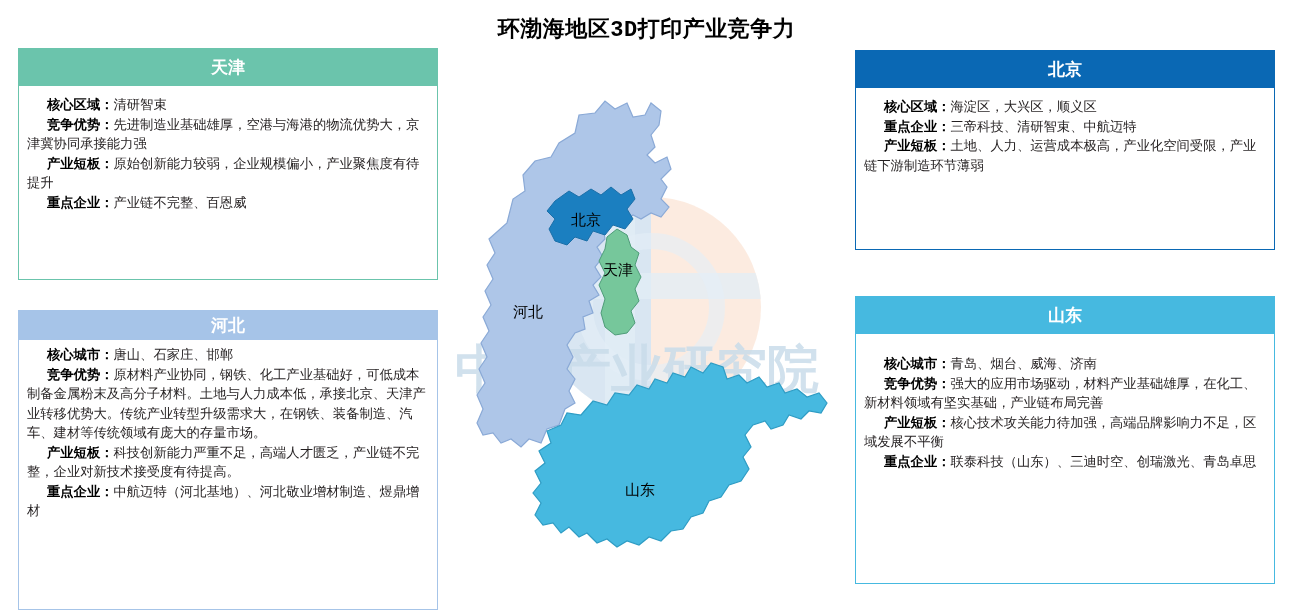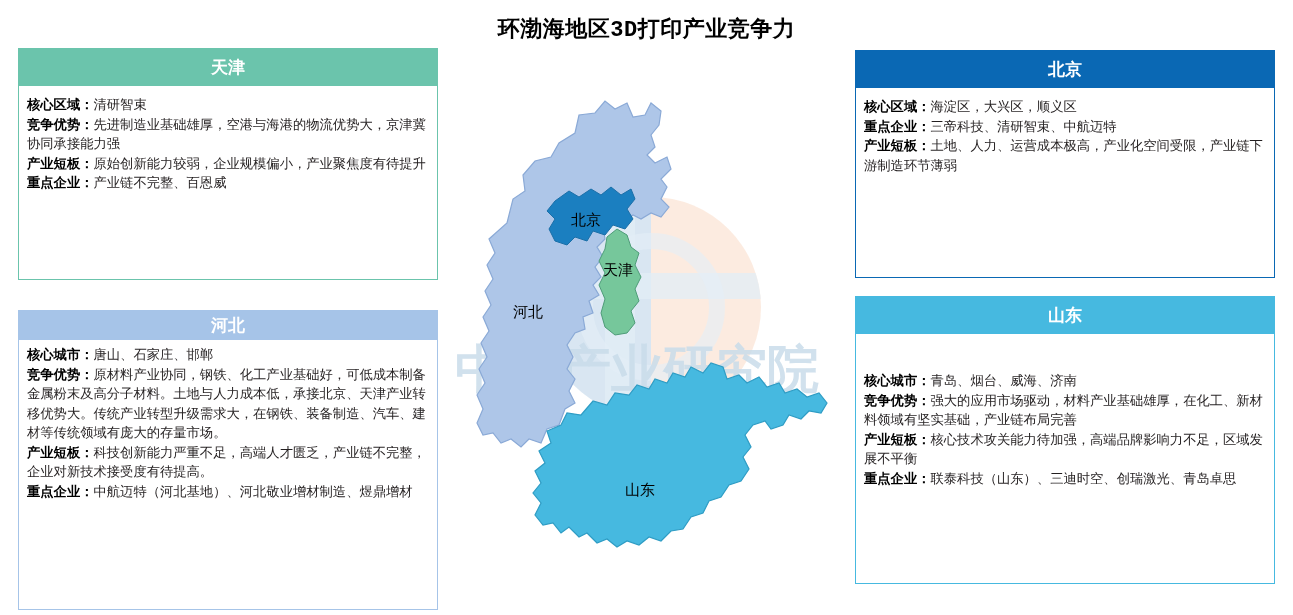--- a/index.html
+++ b/index.html
@@ -39,38 +39,38 @@
     border-width:0 1px 1px 1px;
     background:#ffffff;
     padding:9px 8px 6px 8px;
     font-size:13.3px;
     line-height:19.5px;
     color:#231f20;
     font-family:"DejaVu Serif","Liberation Serif",serif;
     overflow:hidden;
   }
   .row{margin:0;text-indent:0;}
-  .lbl{font-weight:bold;color:#000;}
+  .lbl{font-weight:bold;color:#000;margin-left:20px;}
 
   
   #panel-tianjin{left:18px;top:48px;width:420px;}
   #panel-tianjin .panel-header{height:38px;background:#6BC4AC;}
   #panel-tianjin .panel-body{height:194px;border-color:#6BC4AC;}
 
   #panel-hebei{left:18px;top:310px;width:420px;}
   #panel-hebei .panel-header{height:30px;background:#A6C4E8;}
   #panel-hebei .panel-body{height:270px;border-color:#A6C4E8;padding-top:5px;}
 
   #panel-beijing{left:855px;top:50px;width:420px;}
   #panel-beijing .panel-header{height:38px;background:#0A68B4;}
-  #panel-beijing .panel-body{height:190px;border-color:#0A68B4;}
+  #panel-beijing .panel-body{height:162px;border-color:#0A68B4;}
 
   #panel-shandong{left:855px;top:296px;width:420px;}
   #panel-shandong .panel-header{height:38px;background:#46B9E0;}
-  #panel-shandong .panel-body{height:250px;border-color:#46B9E0;padding-top:37px;}
+  #panel-shandong .panel-body{height:250px;border-color:#46B9E0;padding-top:20px;}
 
   
   #map-area{position:absolute;left:455px;top:95px;width:390px;height:480px;}
   #map-svg{position:absolute;left:0;top:0;width:390px;height:480px;}
   .map-label{
     font-family:"DejaVu Serif","Liberation Serif",serif;
     font-size:15px;fill:#000;
   }
   .wm-text{
     font-family:"DejaVu Sans","Liberation Sans",sans-serif;

